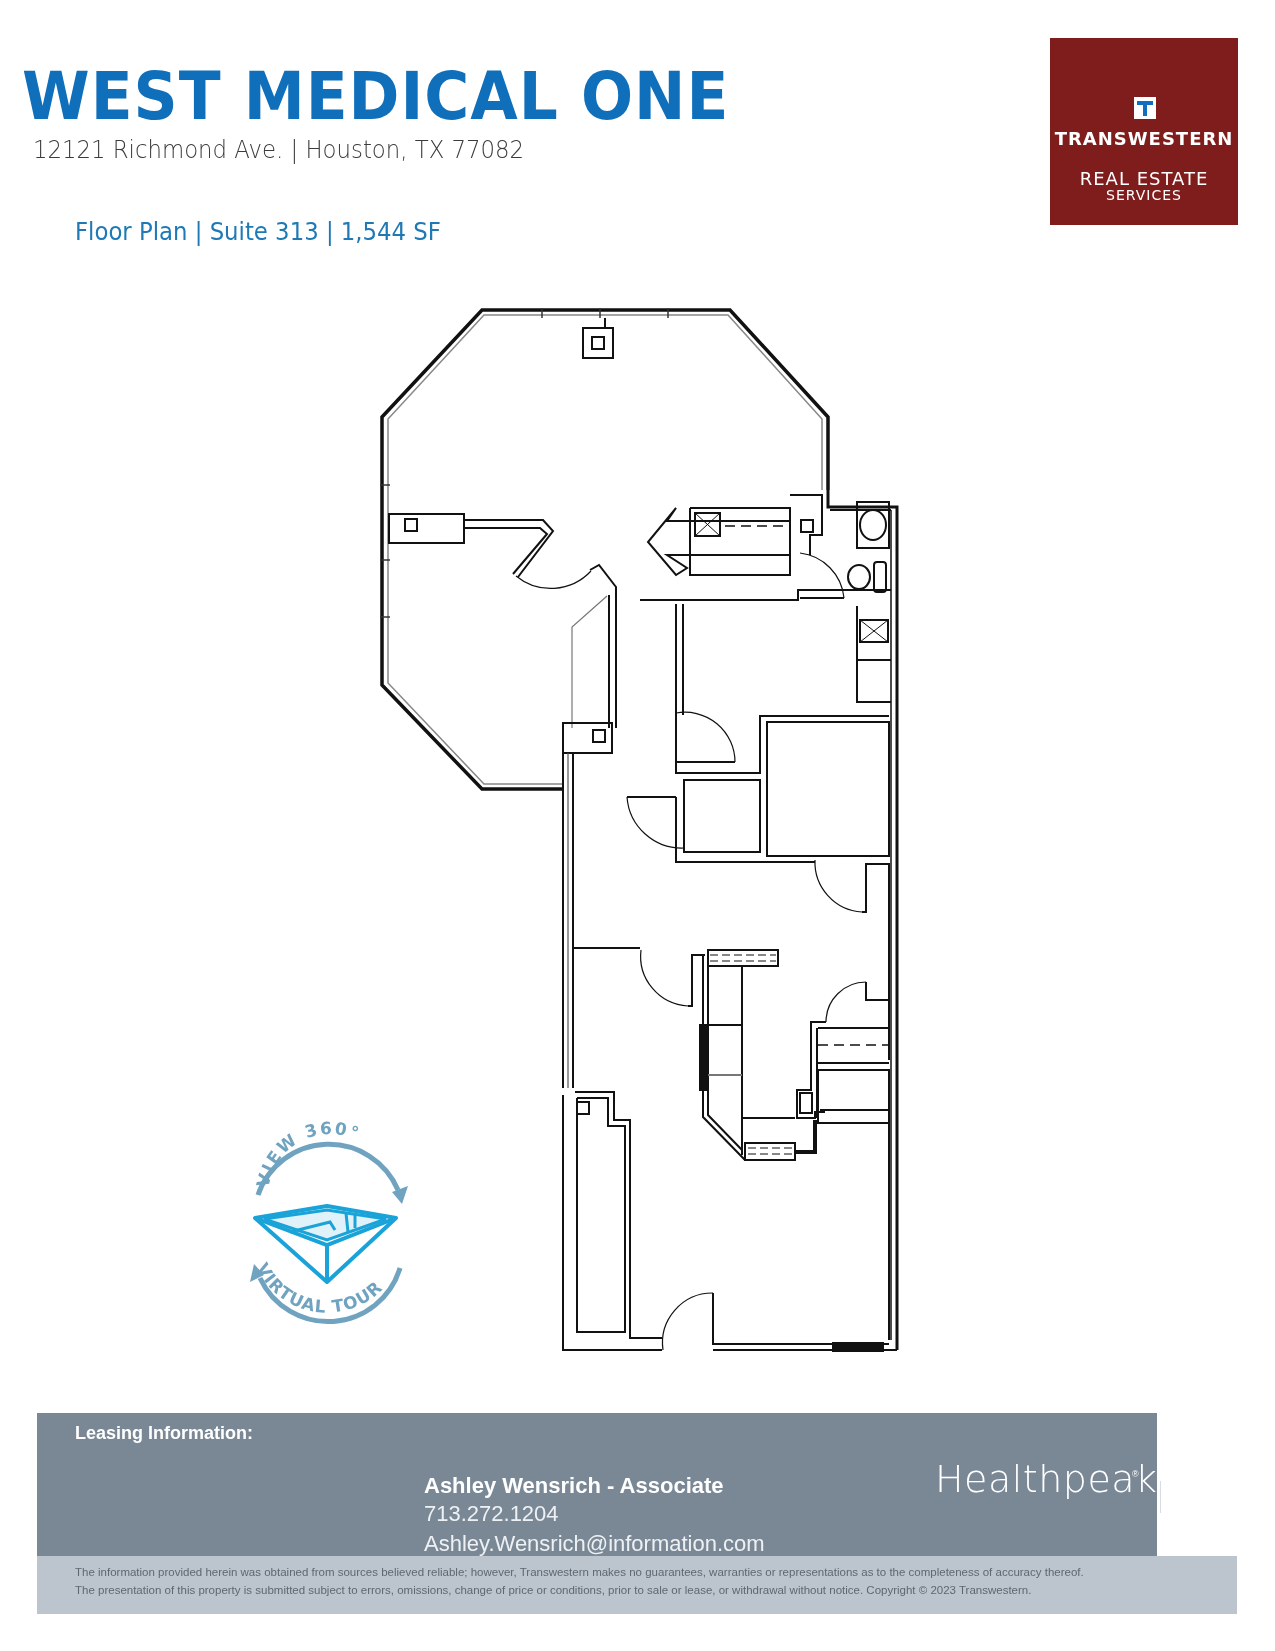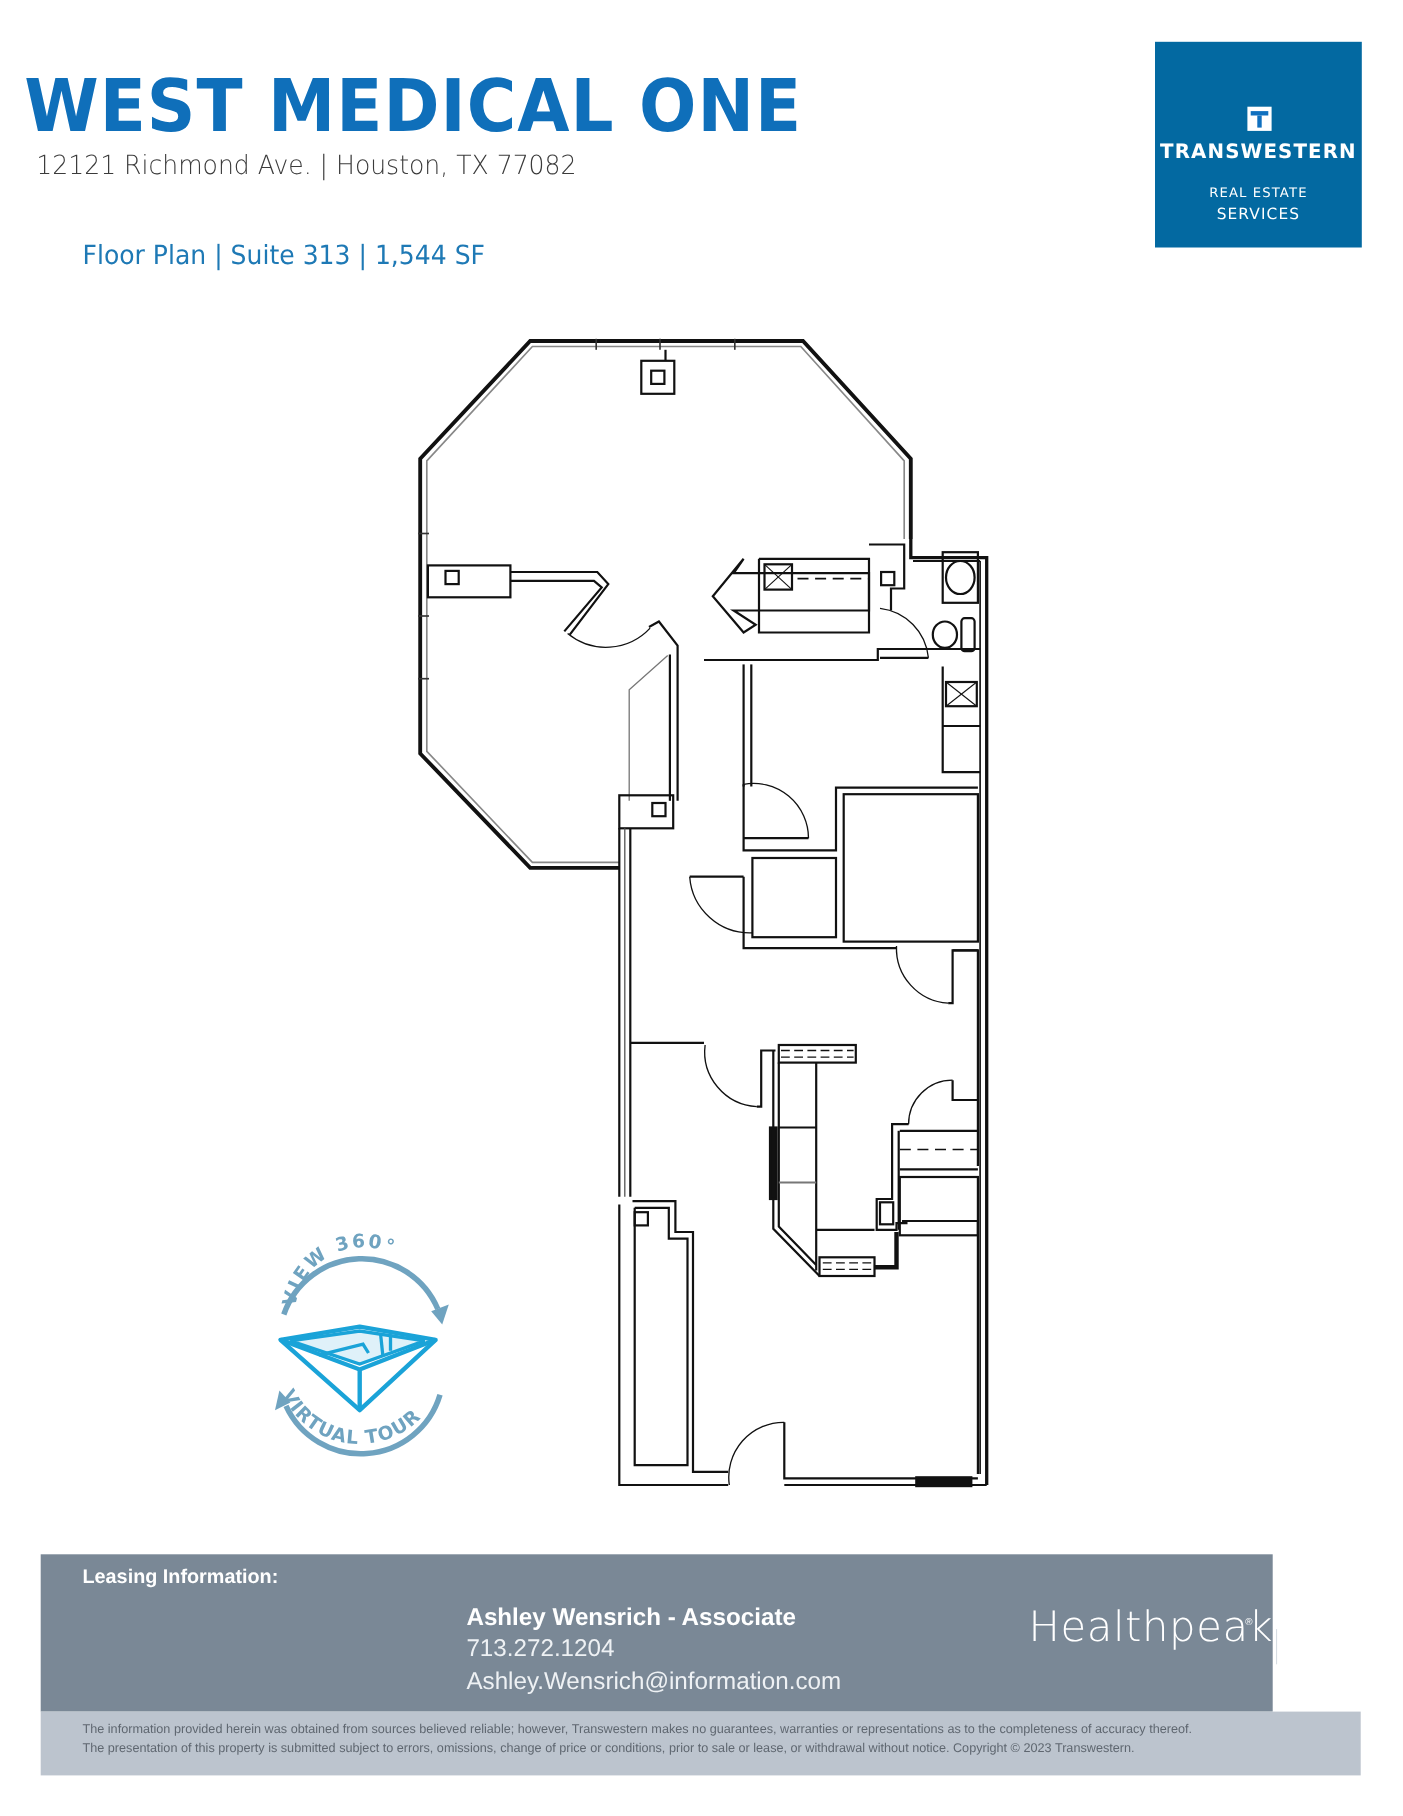--- a/index.html
+++ b/index.html
@@ -1,37 +1,37 @@
 <!DOCTYPE html>
 <html><head>
 <meta charset="utf-8">
 <style>
   html, body { margin:0; padding:0; background:#ffffff; }
   body { width:1275px; height:1651px; position:relative; overflow:hidden; font-family:"Liberation Sans", sans-serif; }
   .abs { position:absolute; }
   .title { left:22px; top:58px; font-size:66px; font-weight:bold; color:#0F6FBA; letter-spacing:1px; white-space:nowrap; font-family:"DejaVu Sans", sans-serif; transform:scaleX(0.93); transform-origin:left top; }
   .address { left:33px; top:136px; font-size:24px; color:#3b3b3b; white-space:nowrap; font-family:"DejaVu Sans", sans-serif; font-weight:300; transform:scaleX(0.95); transform-origin:left top; }
   .subtitle { left:75px; top:218px; font-size:24px; color:#1E79B5; white-space:nowrap; font-family:"DejaVu Sans", sans-serif; transform:scaleX(0.95); transform-origin:left top; }
-  .logo { left:1050px; top:38px; width:188px; height:187px; background:#0369a1; color:#ffffff; text-align:center; }
+  .logo { left:1050px; top:38px; width:188px; height:187px; background:#7f1d1d; color:#ffffff; text-align:center; }
   .logo-mark { position:absolute; left:84px; top:59px; width:22px; height:22px; background:#ffffff; }
   .logo-mark .t-bar { position:absolute; left:3px; top:4px; width:16px; height:4px; background:#1070BF; }
   .logo-mark .t-stem { position:absolute; left:9px; top:8px; width:4px; height:11px; background:#1070BF; }
   .logo-name { position:absolute; left:0; right:0; top:90px; font-size:18px; font-weight:bold; letter-spacing:1px; font-family:"DejaVu Sans", sans-serif; }
-  .logo-sub1 { position:absolute; left:0; right:0; top:130px; font-size:12px; letter-spacing:1px; font-family:"DejaVu Sans", sans-serif; }
+  .logo-sub1 { position:absolute; left:0; right:0; top:130px; font-size:18px; letter-spacing:1px; font-family:"DejaVu Sans", sans-serif; }
   .logo-sub2 { position:absolute; left:0; right:0; top:149px; font-size:14px; letter-spacing:1px; font-family:"DejaVu Sans", sans-serif; }
   .plan { left:0; top:0; }
   .footer-dark { left:37px; top:1413px; width:1120px; height:143px; background:#7A8896; color:#ffffff; }
   .footer-light { left:37px; top:1556px; width:1200px; height:58px; background:#BCC4CE; }
   .leasing-label { position:absolute; left:38px; top:10px; font-size:18px; font-weight:bold; }
   .contact { position:absolute; top:44px; }
   .contact .name { font-size:22px; font-weight:bold; white-space:nowrap; }
   .contact .phone { font-size:22px; font-weight:300; margin-top:2px; white-space:nowrap; color:#eef1f4; }
   .contact .email { font-size:22px; font-weight:300; margin-top:4px; white-space:nowrap; color:#eef1f4; }
   .c1 { left:38px; }
-  .c2 { left:387px; }
+  .c2 { left:387px;margin-top:16px; }
   .healthpeak { position:absolute; left:898px; top:44px; font-size:38px; font-family:"DejaVu Sans", sans-serif; font-weight:300; letter-spacing:0.5px; }
   .reg { position:absolute; left:1095px; top:56px; font-size:9px; }
   .sep { position:absolute; left:1123px; top:68px; width:1px; height:32px; background:#d7dde3; }
   .doc { position:absolute; left:1135px; top:64px; font-size:12px; font-weight:bold; line-height:12px; text-align:center; width:30px; }
   .doc .listed { font-size:5px; line-height:6px; letter-spacing:1px; font-weight:normal; }
   .disclaimer { position:absolute; left:38px; top:7px; font-size:11.5px; color:#5f6770; line-height:18px; white-space:nowrap; }
 </style>
 </head>
 <body>
 

